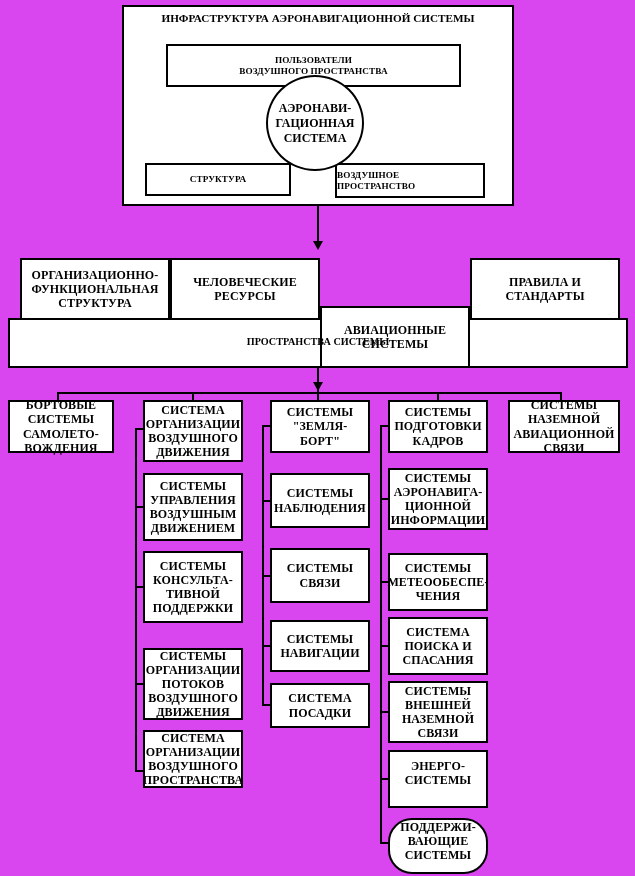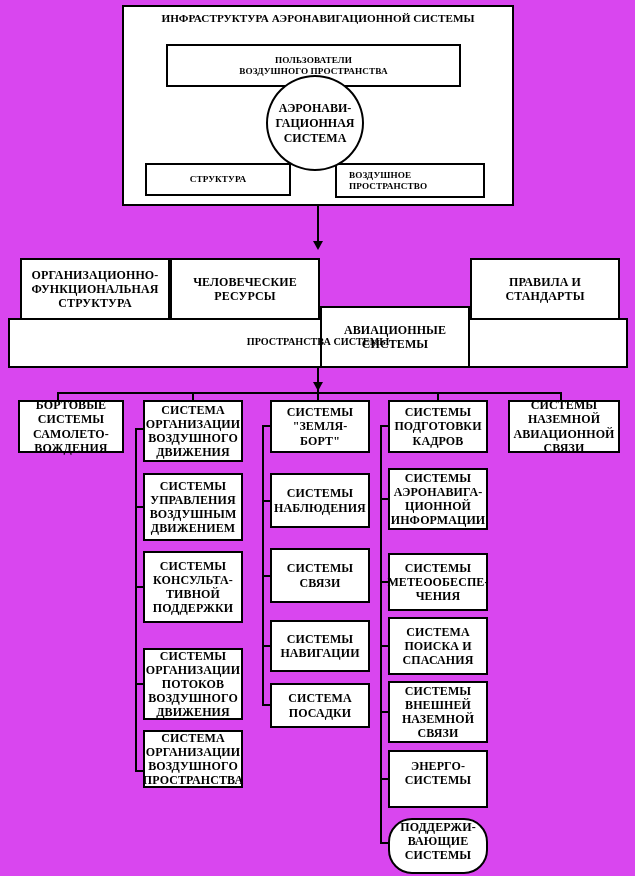--- a/index.html
+++ b/index.html
@@ -103,21 +103,21 @@
 
   <div class="box f9" style="left:166px; top:44px; width:295px; height:43px;">
     <span>ПОЛЬЗОВАТЕЛИ<br>ВОЗДУШНОГО ПРОСТРАНСТВА</span>
   </div>
 
   <div class="box f9" style="left:145px; top:163px; width:146px; height:33px;">
     <span>СТРУКТУРА</span>
   </div>
 
   <div class="box f9" style="left:335px; top:163px; width:150px; height:35px; justify-content:flex-start;">
-    <span style="text-align:left; padding-left:12px;">ВОЗДУШНОЕ<br>ПРОСТРАНСТВО</span>
+    <span style="text-align:left; padding-left:0;">ВОЗДУШНОЕ<br>ПРОСТРАНСТВО</span>
   </div>
 
   <div class="circle f8" style="left:266px; top:75px; width:98px; height:96px;">
     <span>АЭРОНАВИ-<br>ГАЦИОННАЯ<br>СИСТЕМА</span>
   </div>
 
   <div class="vline" style="left:317px; top:206px; height:38px;"></div>
   <div class="arrowhead" style="left:313px; top:241px;"></div>
 
   <div class="box f8" style="left:170px; top:258px; width:150px; height:62px;">
@@ -140,21 +140,21 @@
   <div class="arrowhead" style="left:313px; top:382px;"></div>
 
   <div class="hline" style="left:57px; top:392px; width:505px;"></div>
 
   <div class="vline" style="left:57px; top:392px; height:10px;"></div>
   <div class="vline" style="left:192px; top:392px; height:10px;"></div>
   <div class="vline" style="left:317px; top:392px; height:10px;"></div>
   <div class="vline" style="left:437px; top:392px; height:10px;"></div>
   <div class="vline" style="left:560px; top:392px; height:10px;"></div>
 
-  <div class="box f8" style="left:18px; top:400px; width:106px; height:53px;">
+  <div class="box f8" style="left:8px; top:400px; width:106px; height:53px;">
     <span>БОРТОВЫЕ<br>СИСТЕМЫ<br>САМОЛЕТО-<br>ВОЖДЕНИЯ</span>
   </div>
 
   <div class="box f8" style="left:143px; top:400px; width:100px; height:62px;">
     <span>СИСТЕМА<br>ОРГАНИЗАЦИИ<br>ВОЗДУШНОГО<br>ДВИЖЕНИЯ</span>
   </div>
   <div class="vline" style="left:135px; top:428px; height:344px;"></div>
   <div class="hline" style="left:135px; top:428px; width:10px;"></div>
 
   <div class="box f8" style="left:143px; top:473px; width:100px; height:68px;">

